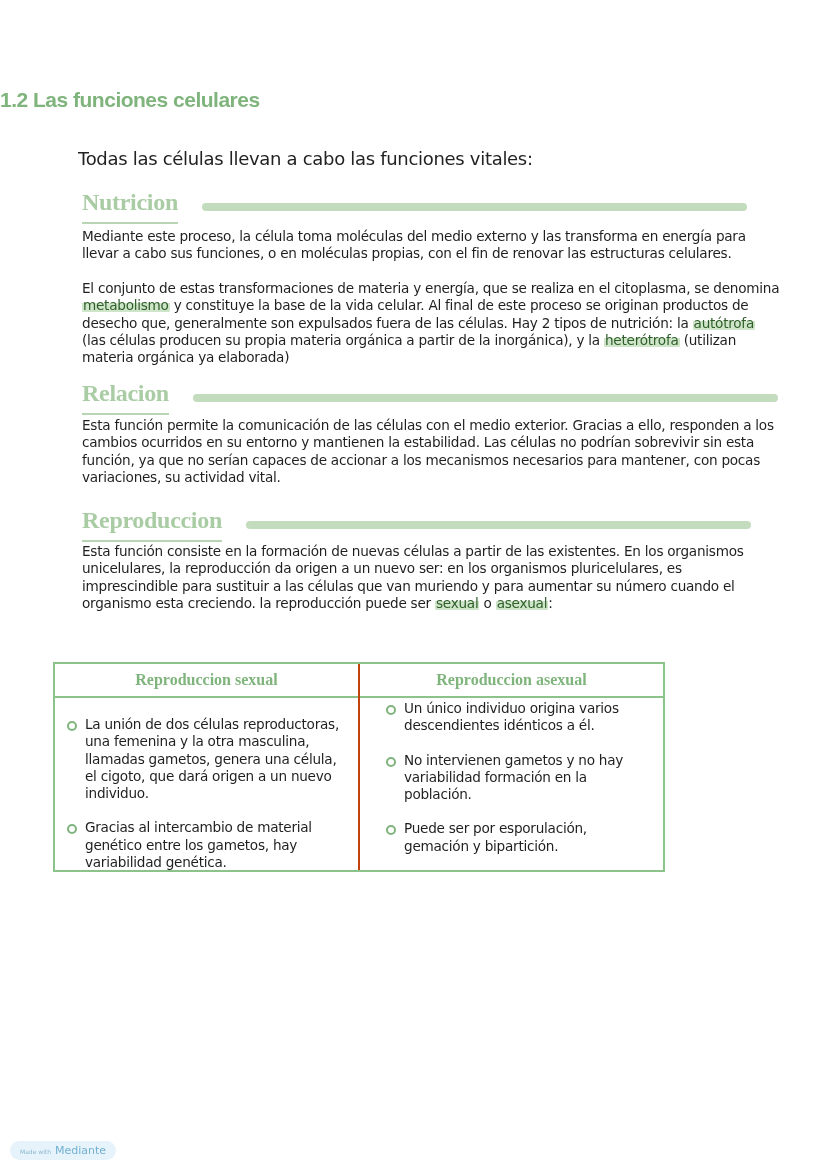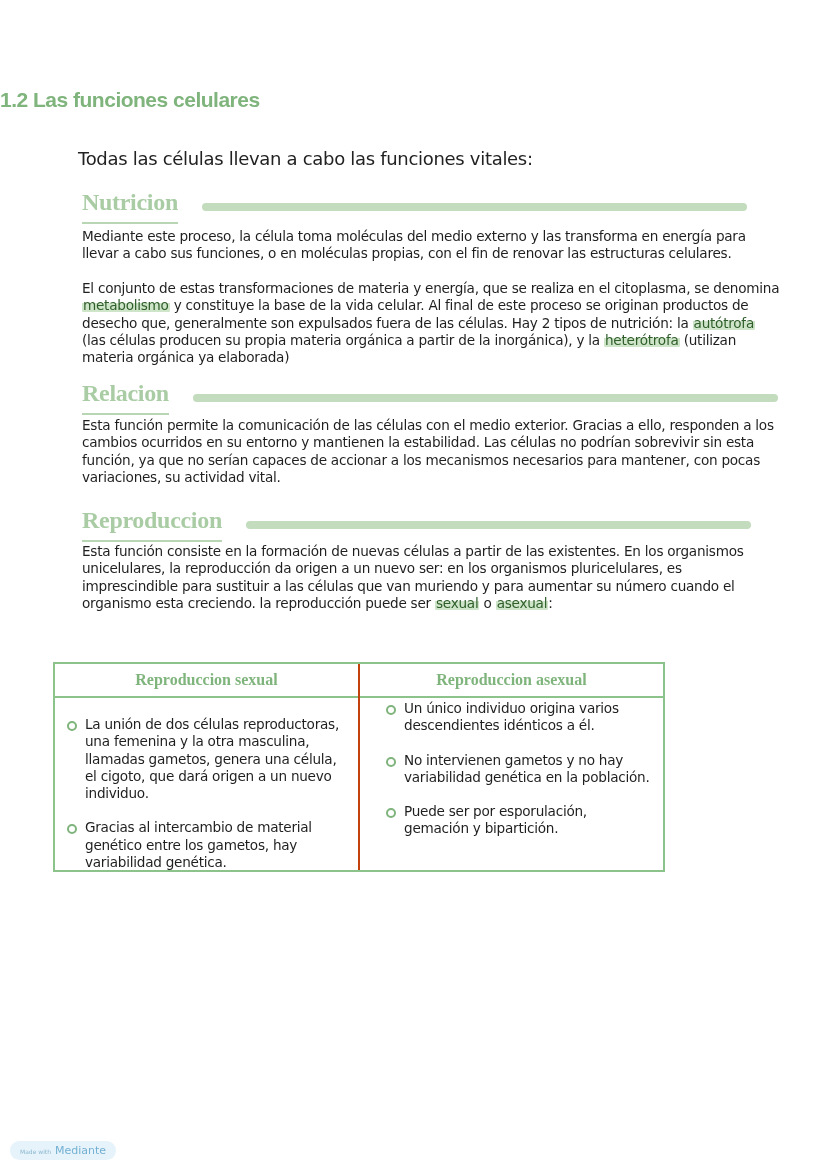--- a/index.html
+++ b/index.html
@@ -78,21 +78,21 @@
   </div>
   <div class="col right">
     <div class="col-head">Reproduccion asexual</div>
     <div class="items">
       <div class="item">
           <span class="dot"></span>
           <span>Un único individuo origina varios descendientes idénticos a él.</span>
         </div>
       <div class="item">
           <span class="dot"></span>
-          <span>No intervienen gametos y no hay variabilidad genética en la población.</span>
+          <span>No intervienen gametos y no hay variabilidad formación en la población.</span>
         </div>
       <div class="item">
           <span class="dot"></span>
           <span>Puede ser por esporulación, gemación y bipartición.</span>
         </div>
     </div>
   </div>
 </div>
 
 <div class="badge">

